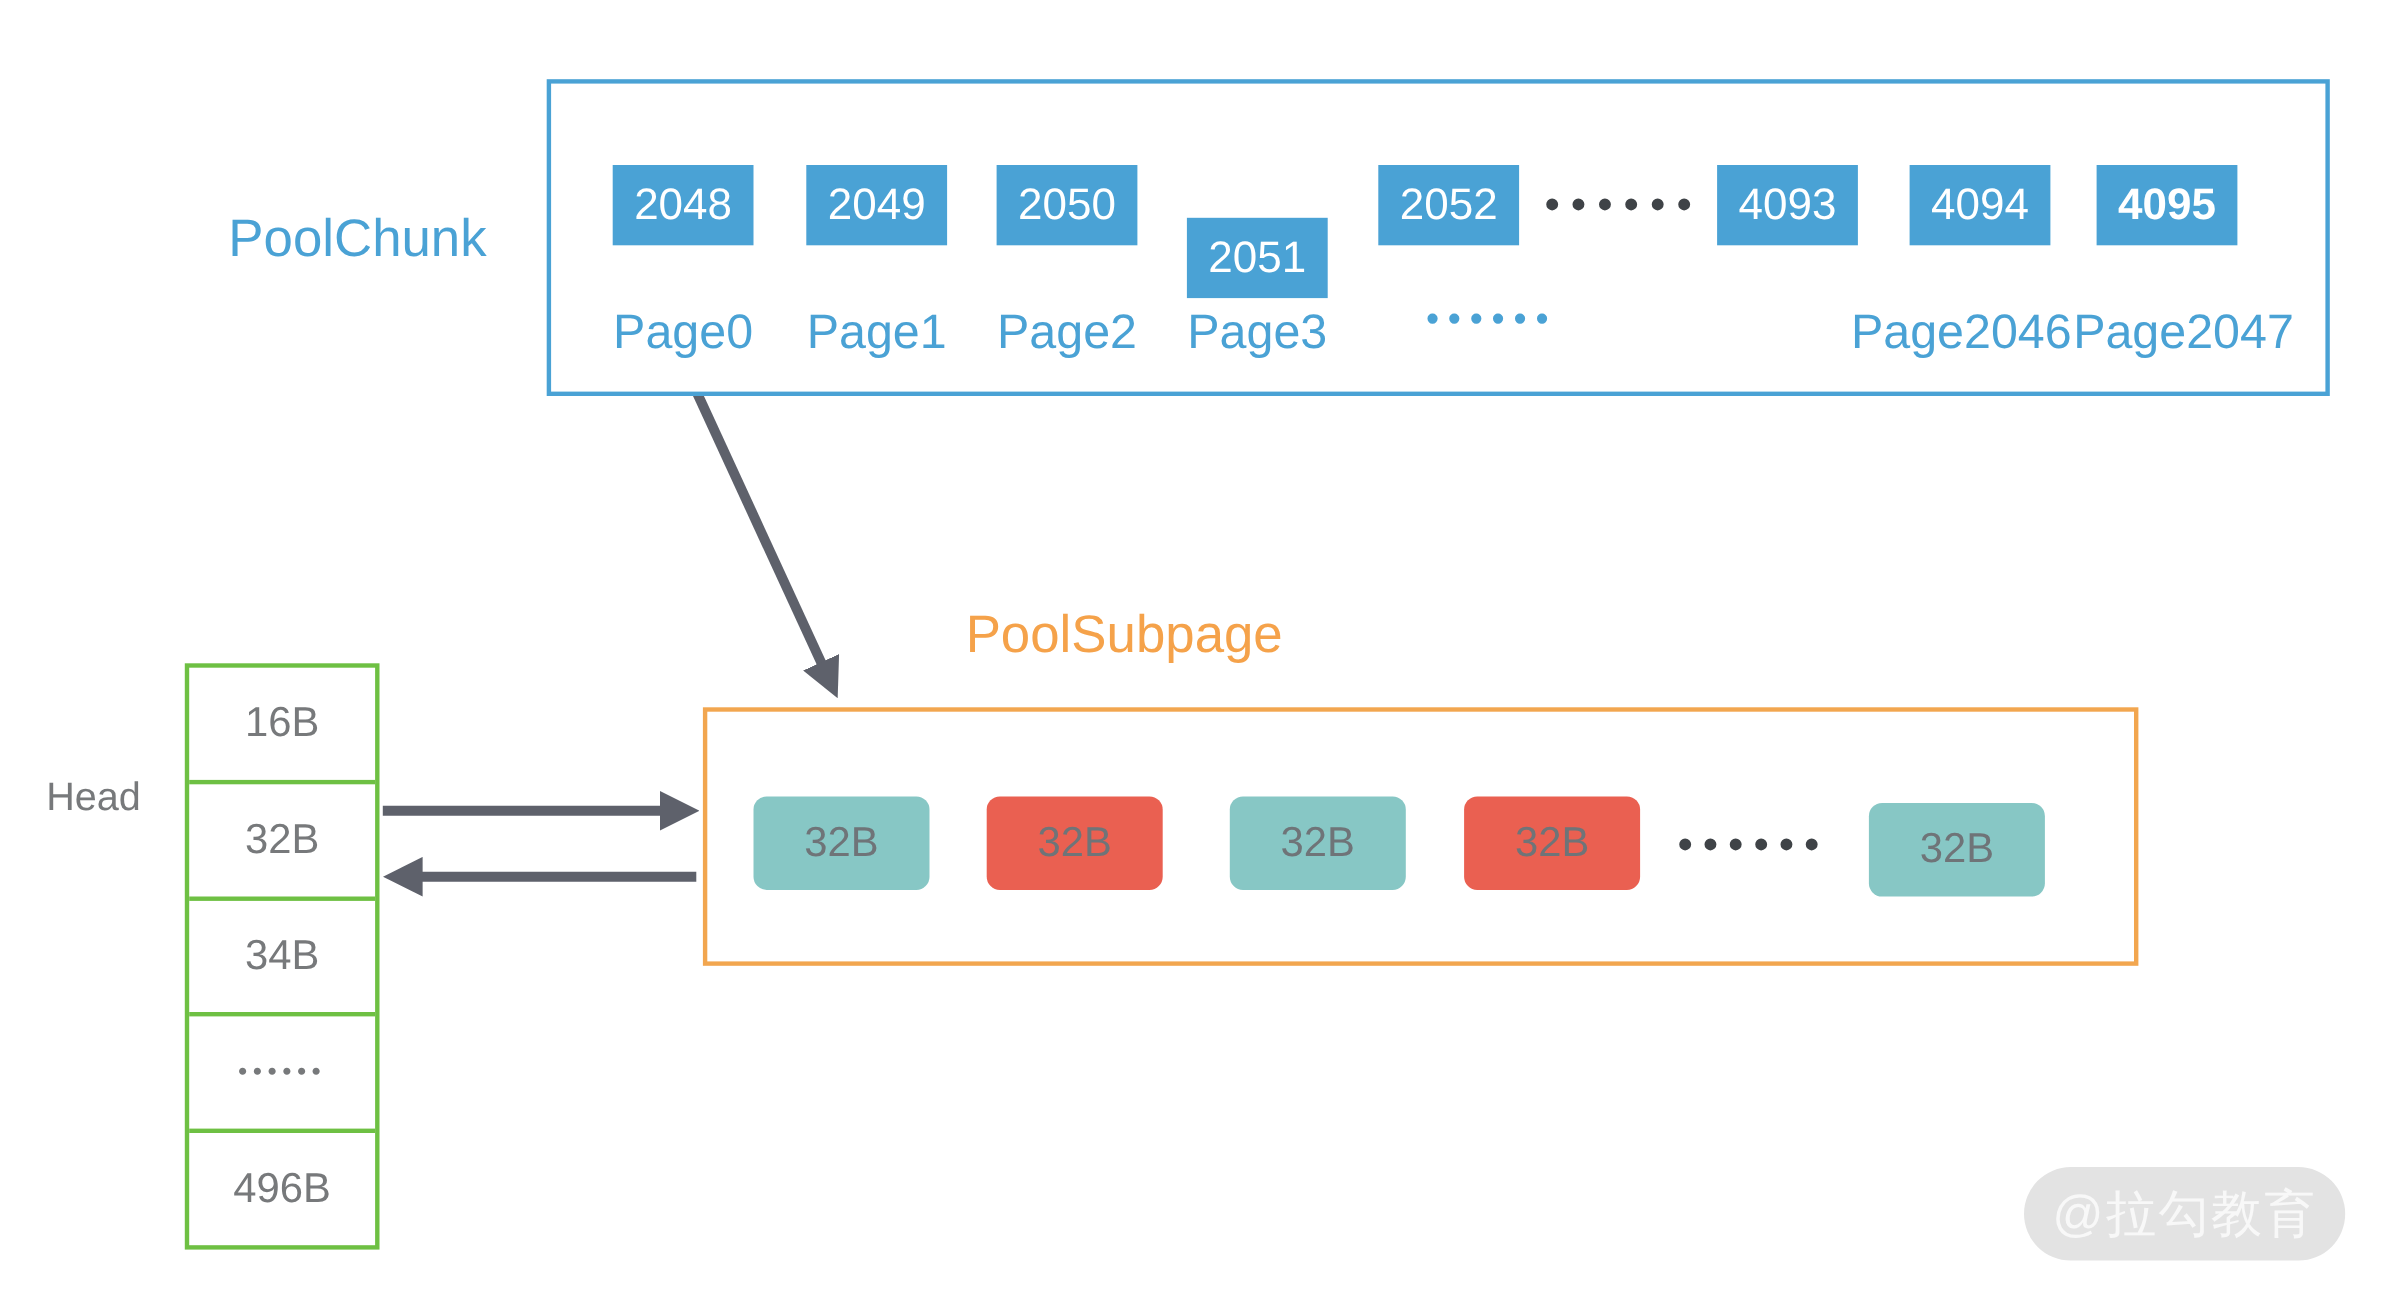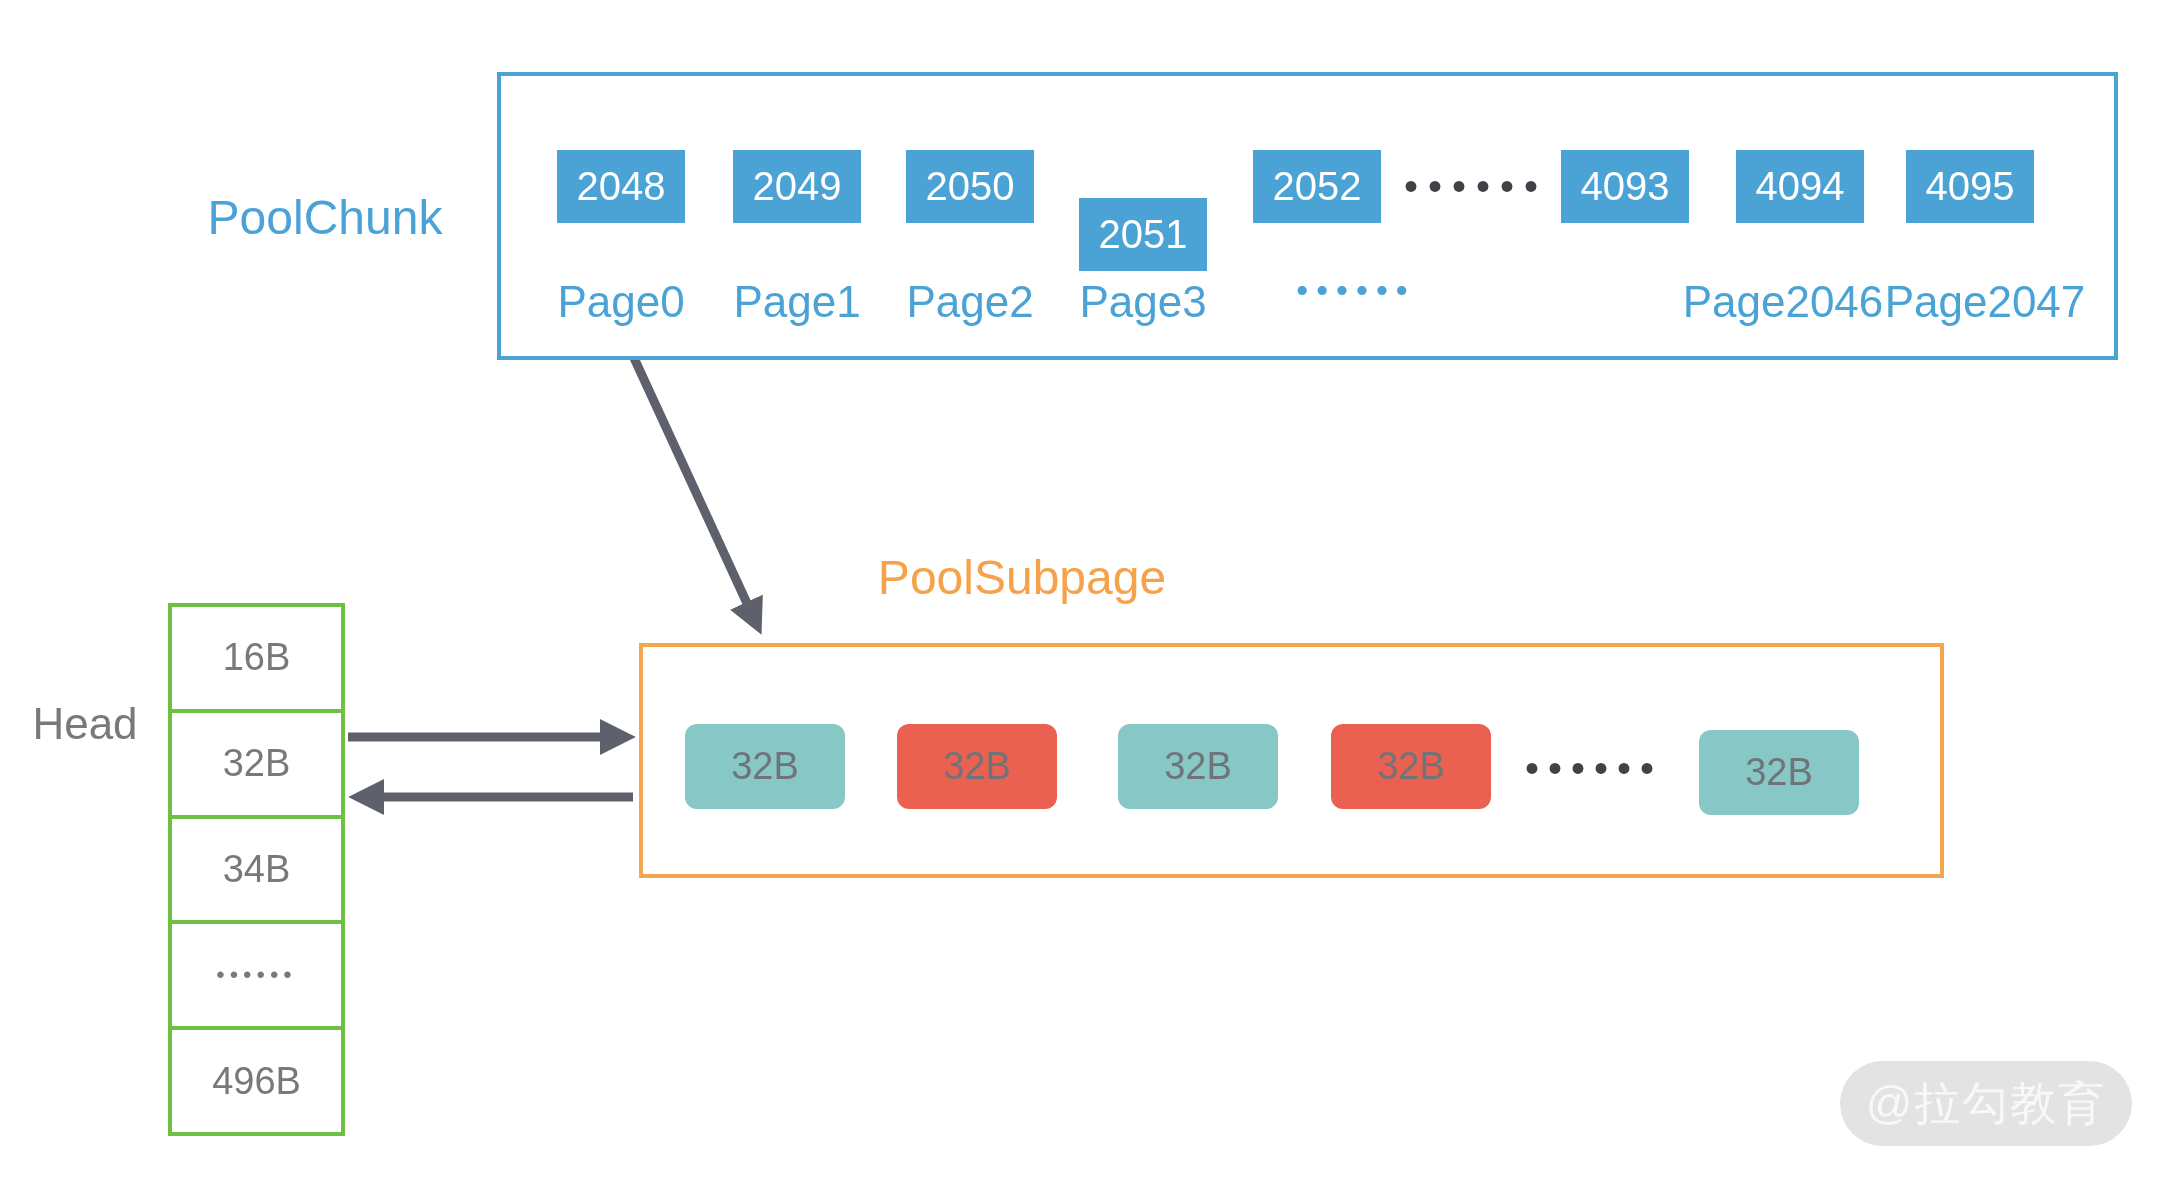--- a/index.html
+++ b/index.html
@@ -31,21 +31,21 @@
 
   
   .pool-table { position: absolute; left: 168px; top: 603px; width: 177px; height: 533px;
                 border: 4px solid #6EC043; display: flex; flex-direction: column; background: #ffffff; }
   .cell { flex: 1; border-top: 4px solid #6EC043; display: flex; align-items: center; justify-content: center;
           font-size: 38px; color: #77797B; }
   .cell:first-child { border-top: none; }
   .cell-dots { font-size: 24px; letter-spacing: 5px; }
 
   .head-label { position: absolute; left: 30px; top: 702px; width: 110px; text-align: center;
-                font-size: 44px; color: #77797B; line-height: 44px; }
+                font-size: 36px; color: #77797B; line-height: 44px; }
 
   
   .subpage-box { position: absolute; left: 639px; top: 643px; width: 1305px; height: 235px; border: 4px solid #F2A64F; background: #ffffff; }
   .block { position: absolute; width: 160px; height: 85px; border-radius: 12px;
            display: flex; align-items: center; justify-content: center; font-size: 38px; color: #6F7478; }
   .block.teal { background: #87C7C5; }
   .block.red  { background: #EA6051; }
   .subpage-dots { left: 860px; top: 93px; width: 182px; height: 56px; font-size: 40px; letter-spacing: 9px; }
 
   
@@ -73,21 +73,21 @@
 
   <div class="chunk-box">
     <div class="num-box" style="left:56px;">2048</div>
     <div class="num-box" style="left:232px;">2049</div>
     <div class="num-box" style="left:405px;">2050</div>
     <div class="num-box" style="left:578px;margin-top:48px;">2051</div>
     <div class="num-box" style="left:752px;">2052</div>
     <div class="dots chunk-dots">••••••</div>
     <div class="num-box" style="left:1060px;">4093</div>
     <div class="num-box" style="left:1235px;">4094</div>
-    <div class="num-box" style="left:1405px;">4095</div>
+    <div class="num-box" style="left:1405px;font-weight:bold;">4095</div>
 
     <div class="page-label" style="left:56px;  width:128px;">Page0</div>
     <div class="page-label" style="left:232px; width:128px;">Page1</div>
     <div class="page-label" style="left:405px; width:128px;">Page2</div>
     <div class="page-label" style="left:578px; width:128px;">Page3</div>
     <div class="dots page-dots">••••••</div>
     <div class="page-label" style="left:1197px; width:170px;">Page2046</div>
     <div class="page-label" style="left:1401px; width:166px;">Page2047</div>
   </div>
 

